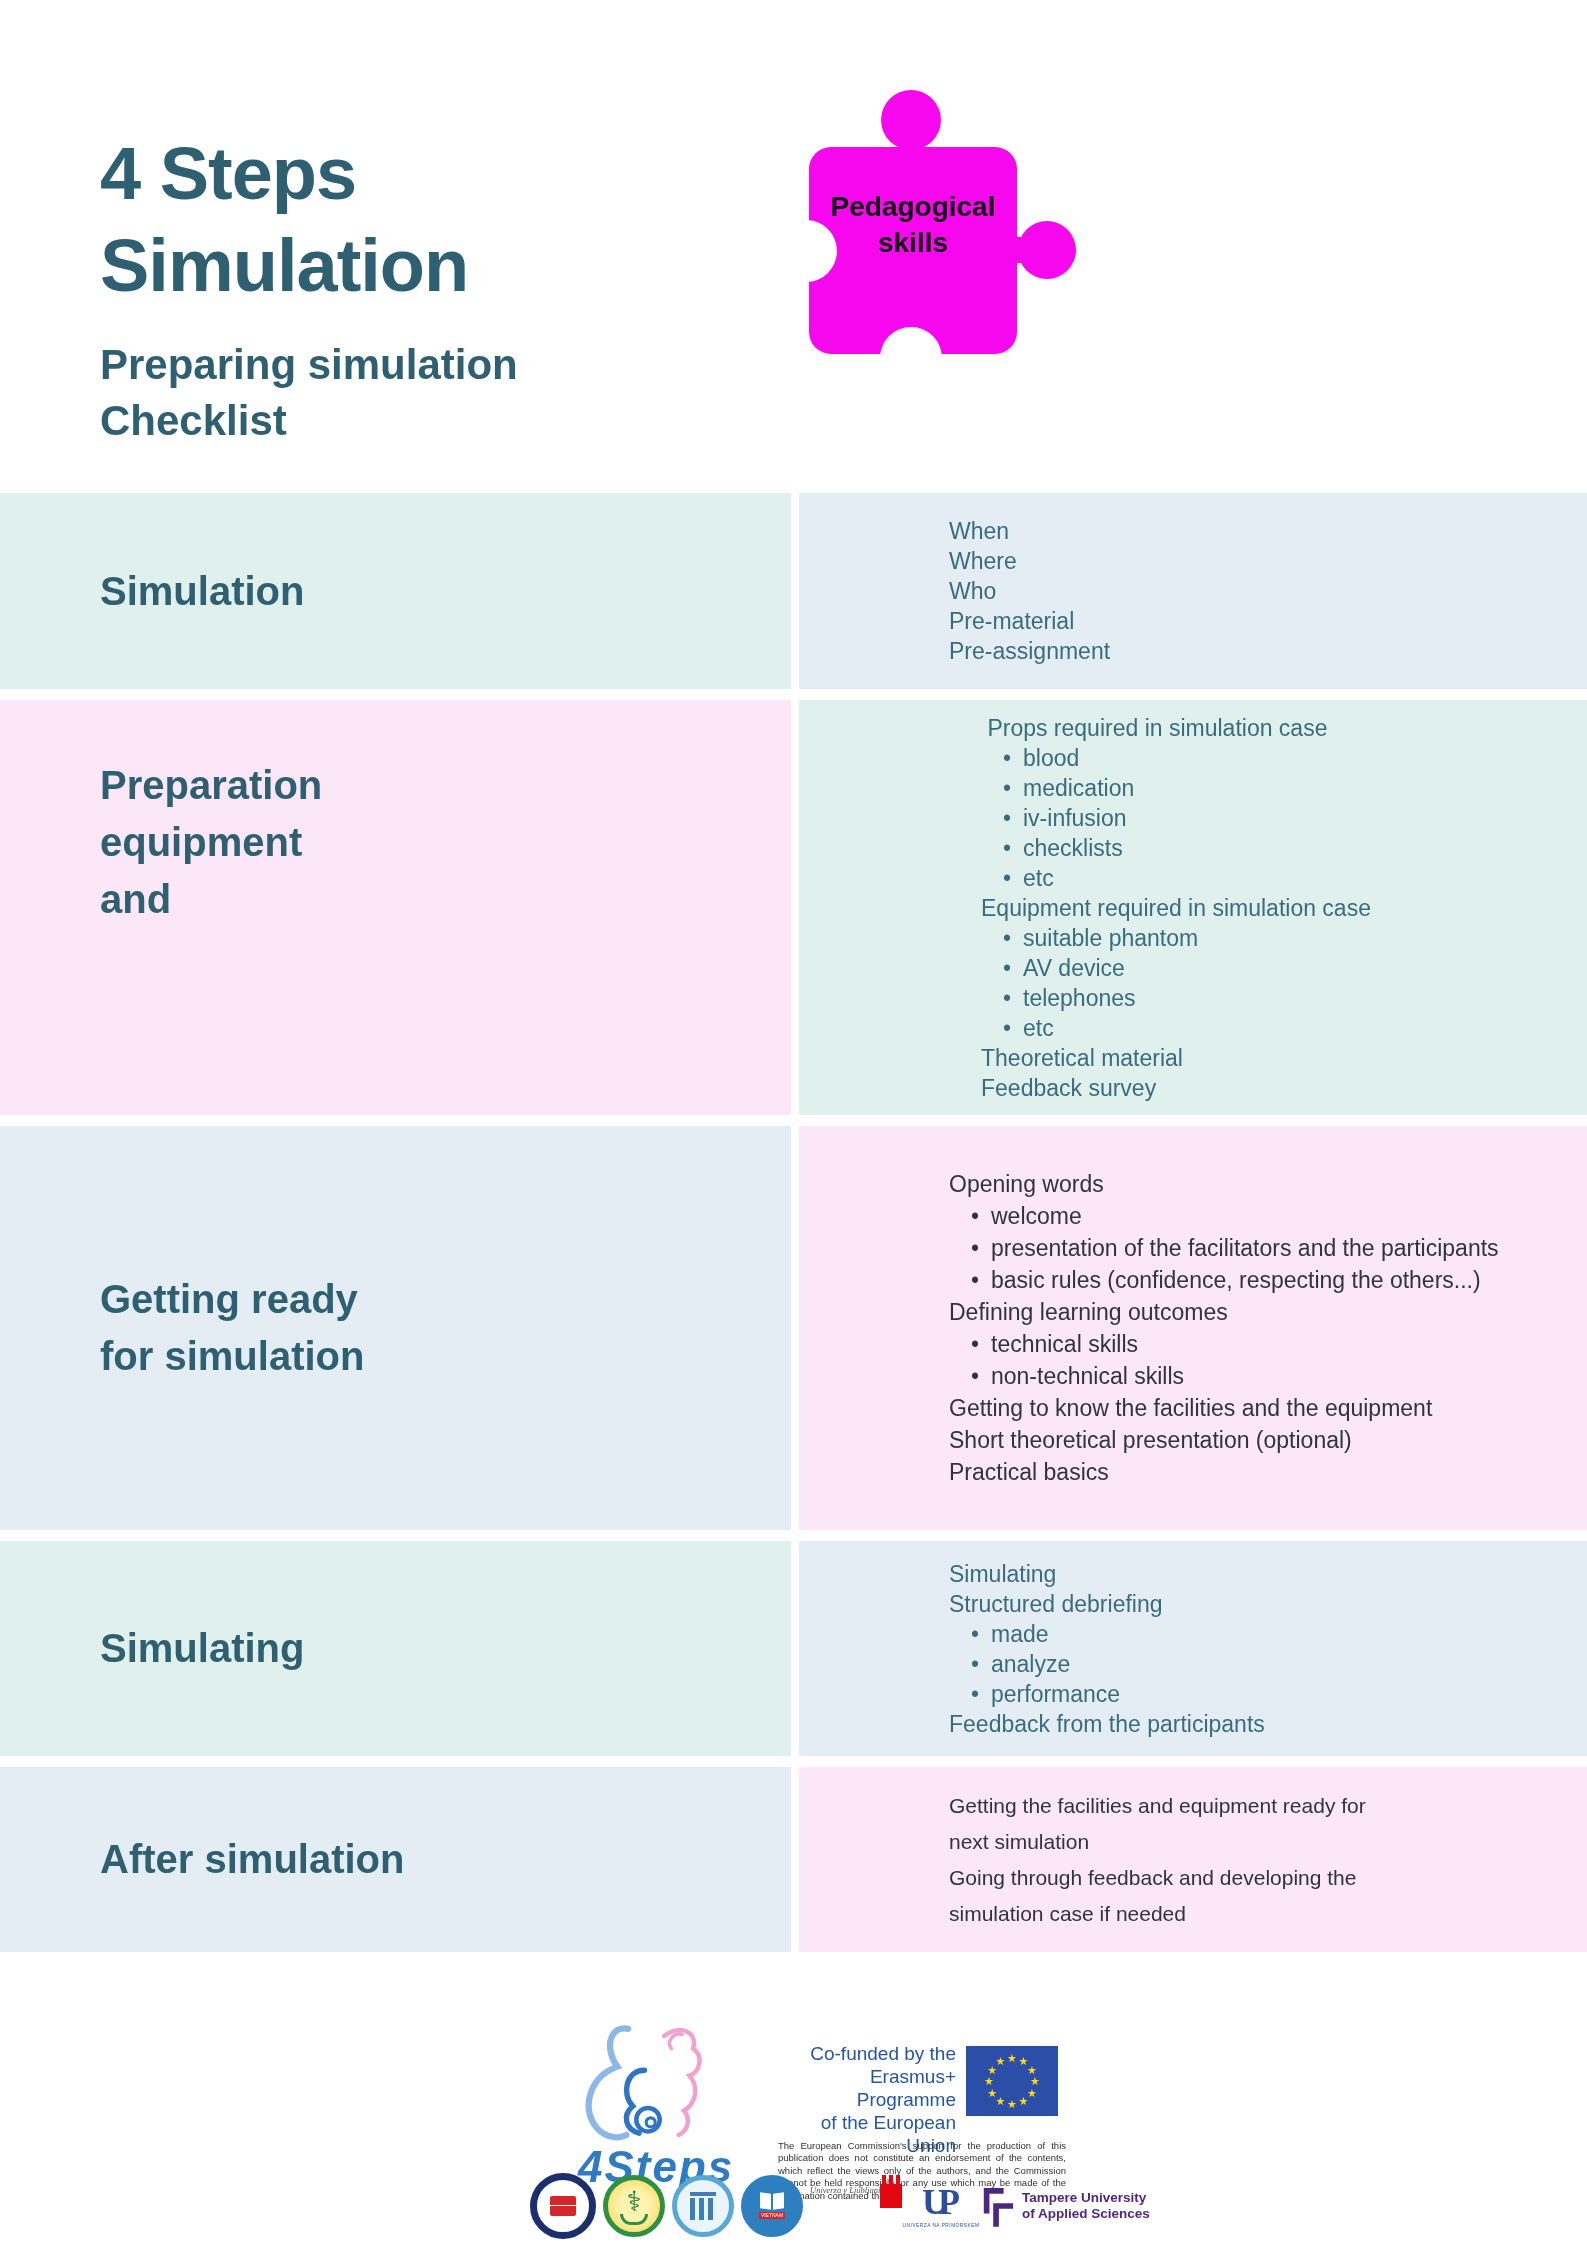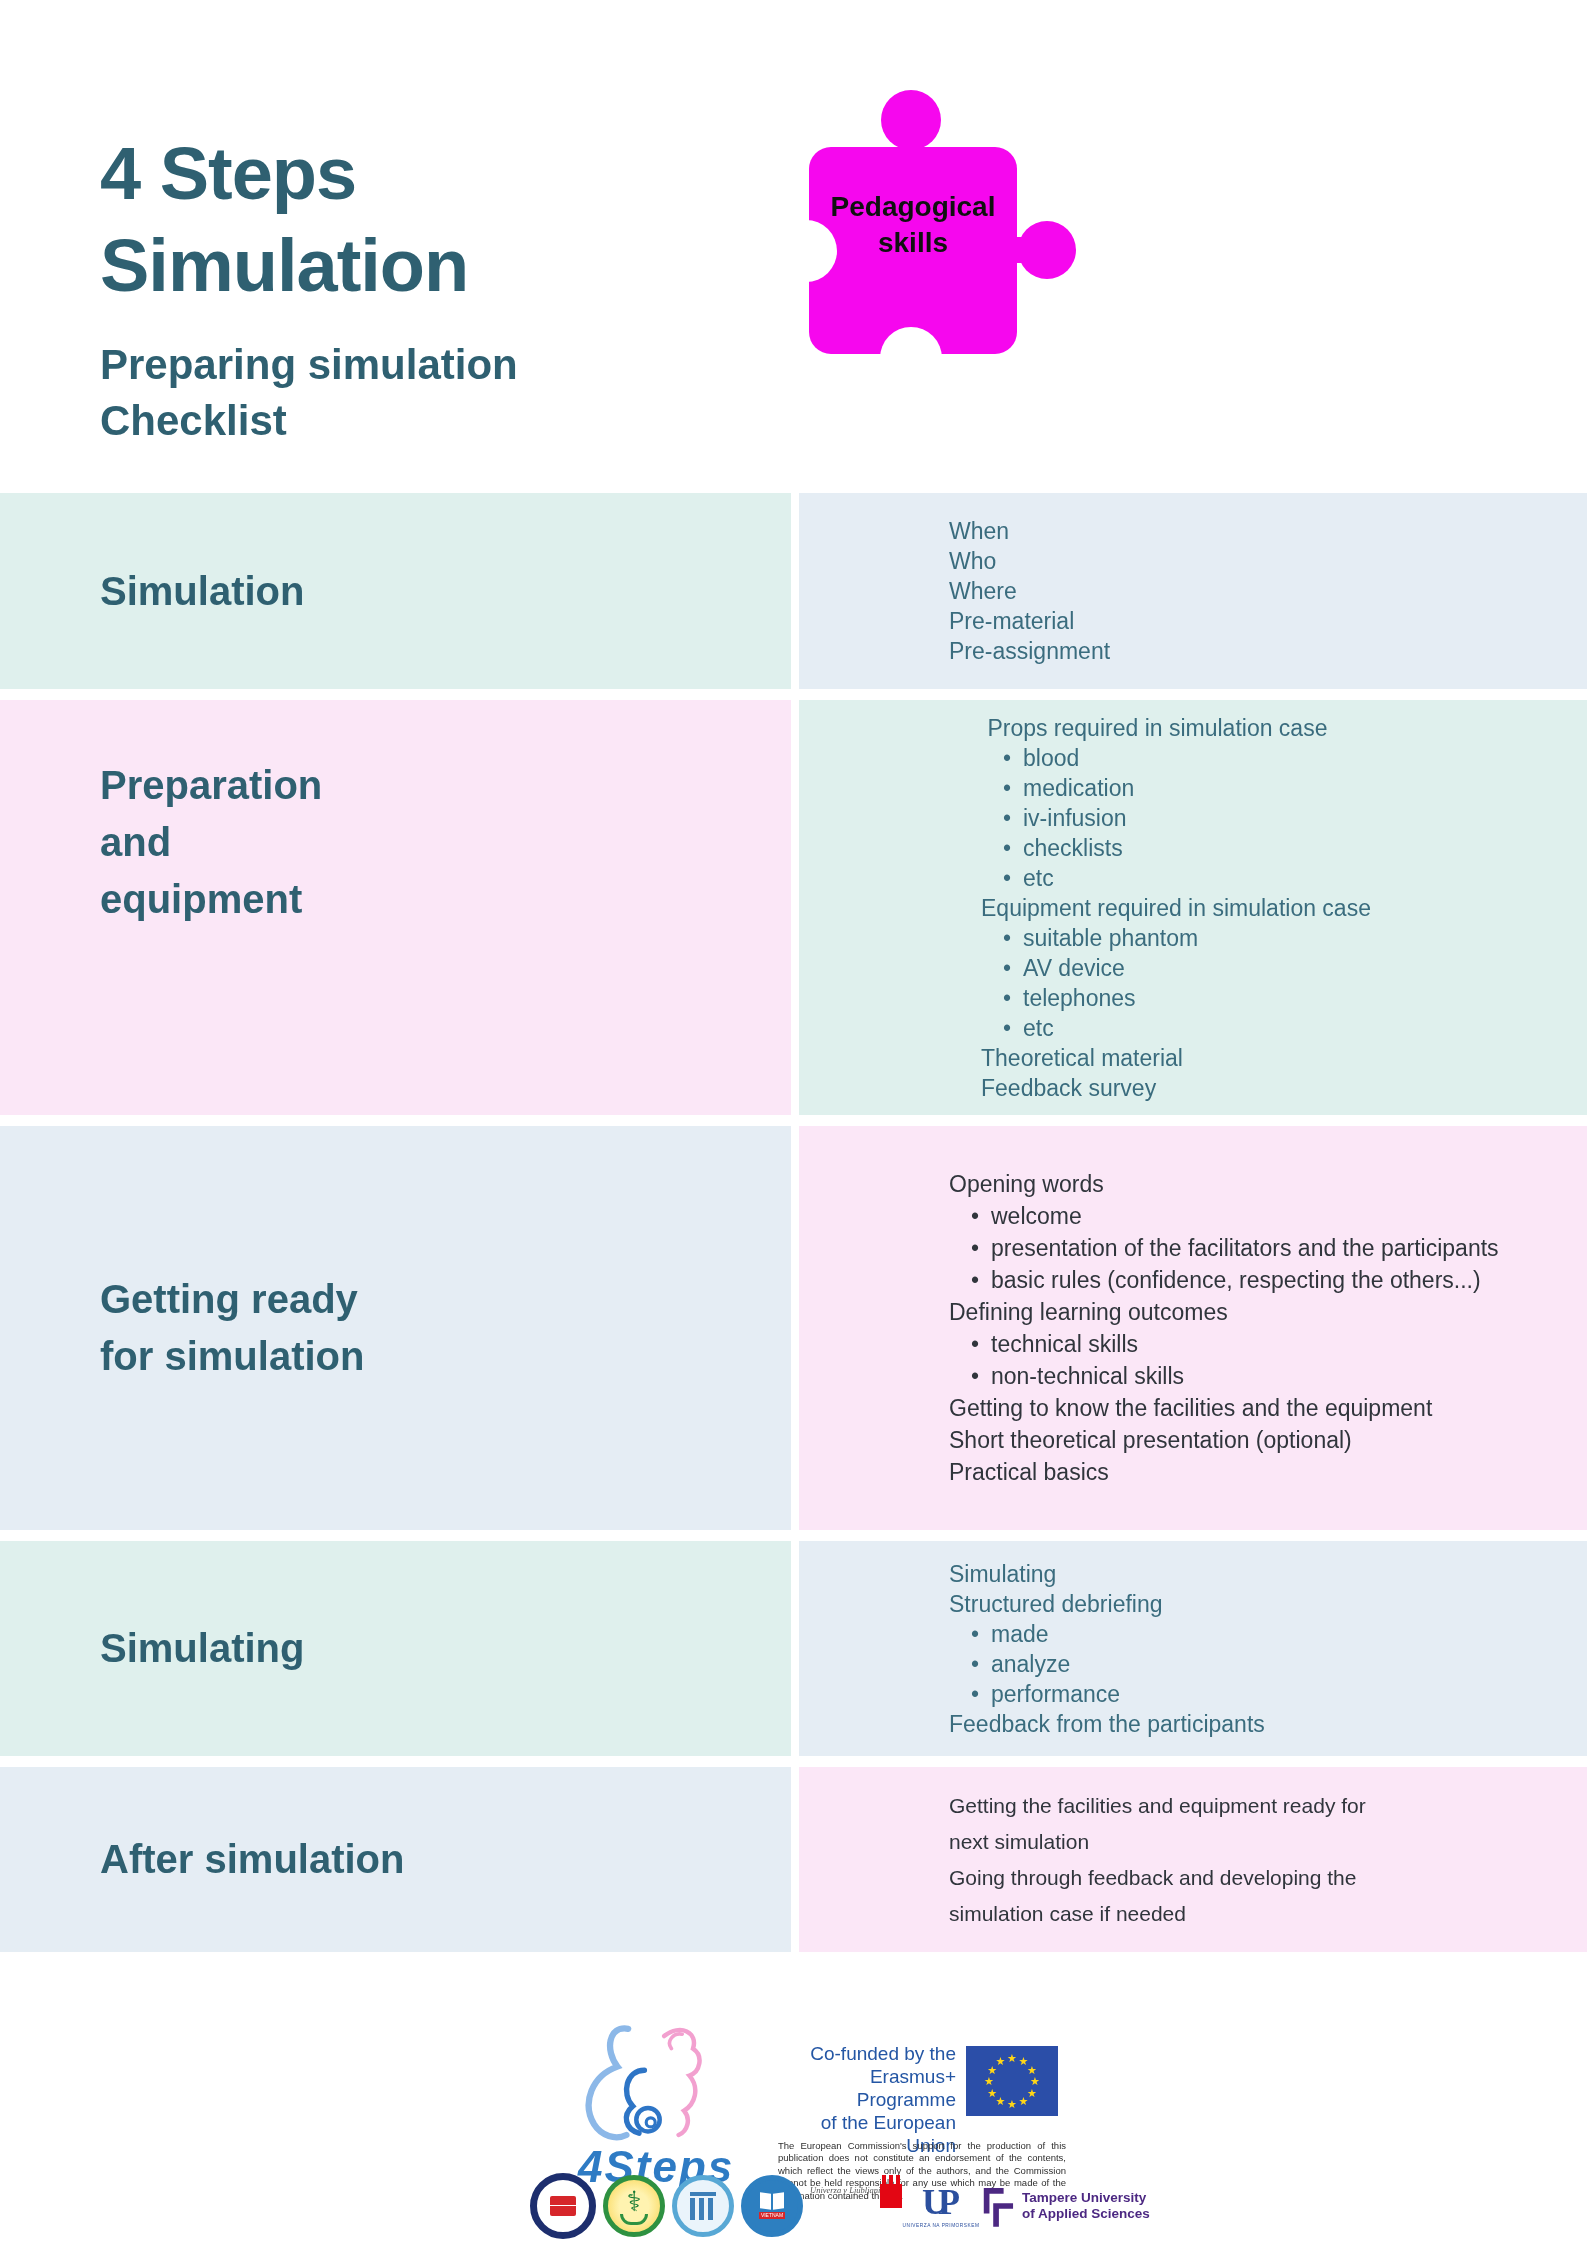--- a/index.html
+++ b/index.html
@@ -119,33 +119,33 @@
 
   <section class="row" id="row0">
     <div class="left">
         <div class="row-title">
           <div>Simulation</div>
         </div>
       </div>
     <div class="right">
         <div class="lines tone-teal">
           <div class="line">When</div>
+          <div class="line">Where</div>
           <div class="line">Who</div>
-          <div class="line">Where</div>
           <div class="line">Pre-material</div>
           <div class="line">Pre-assignment</div>
         </div>
       </div>
   </section>
   <section class="row" id="row1">
     <div class="left">
         <div class="row-title">
           <div>Preparation</div>
+          <div>equipment</div>
           <div>and</div>
-          <div>equipment</div>
         </div>
       </div>
     <div class="right">
         <div class="lines tone-teal">
           <div class="line"> Props required in simulation case</div>
           <div class="line bullet">blood</div>
           <div class="line bullet">medication</div>
           <div class="line bullet">iv-infusion</div>
           <div class="line bullet">checklists</div>
           <div class="line bullet">etc</div>

